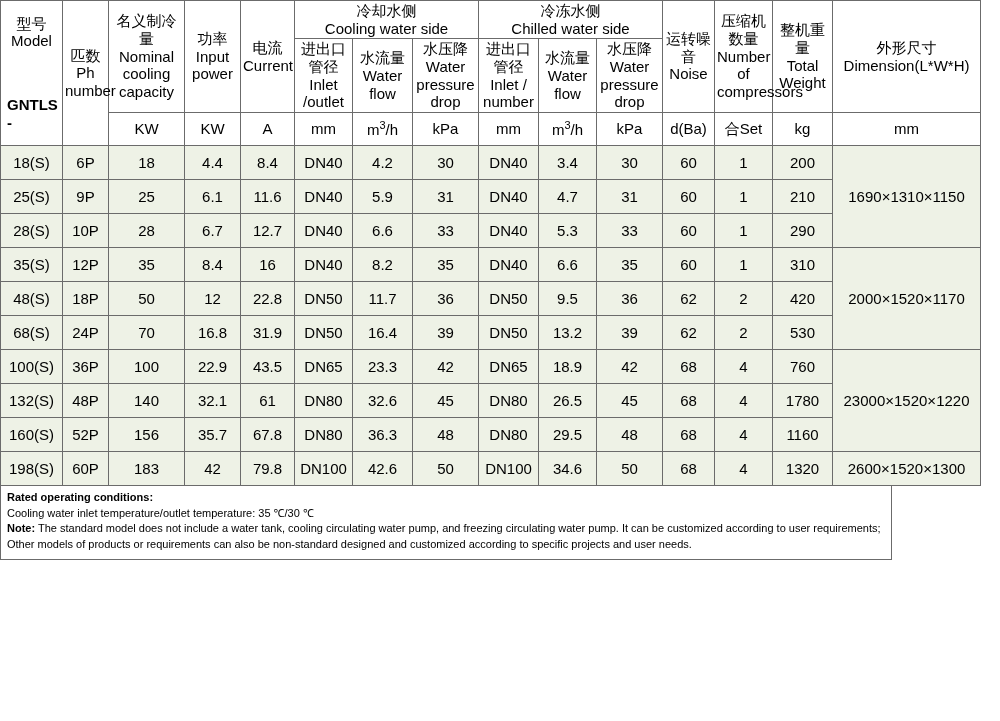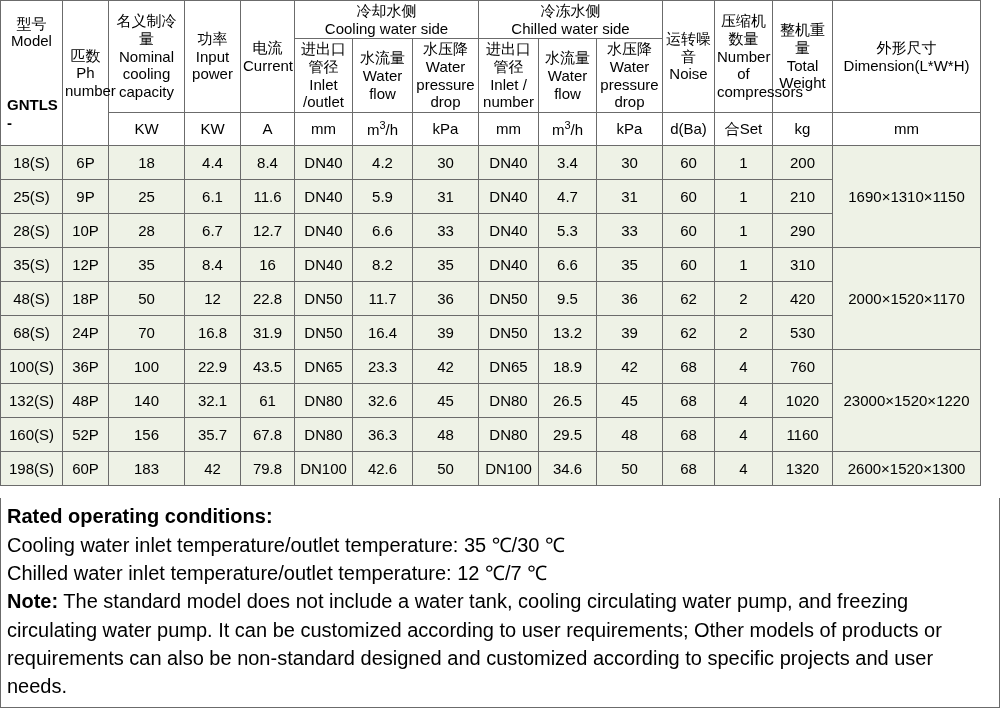--- a/index.html
+++ b/index.html
@@ -68,28 +68,27 @@
     font-size: 15px;
     line-height: 1.3;
   }
   .model-head .top { display: block; }
   .model-head .mid { display: block; height: 46px; }
   .model-head .bot { display: block; text-align: left; padding-left: 4px; font-weight: bold; }
   .sup { font-size: 11px; vertical-align: super; }
 
   
   .notes {
-    width: 1000px;
+    width: 892px;
     box-sizing: border-box;
     border: 1px solid #6b6b6b;
     border-top: none;
     padding: 4px 6px 6px 6px;
-    font-size: 20px;
+    font-size: 11px;
     line-height: 1.42;
-    margin-top: 12px;
   }
   .notes p { margin: 0; }
   .notes b { font-weight: bold; }
 </style>
 </head>
 <body>
 
 <table id="spec-table">
   <colgroup>
     <col class="c-model">
@@ -324,21 +323,21 @@
         <td>32.1</td>
         <td>61</td>
         <td>DN80</td>
         <td>32.6</td>
         <td>45</td>
         <td>DN80</td>
         <td>26.5</td>
         <td>45</td>
         <td>68</td>
         <td>4</td>
-        <td>1020</td>
+        <td>1780</td>
       </tr>
       <tr class="body-row">
         <td>160(S)</td>
         <td>52P</td>
         <td>156</td>
         <td>35.7</td>
         <td>67.8</td>
         <td>DN80</td>
         <td>36.3</td>
         <td>48</td>
@@ -365,15 +364,14 @@
         <td>4</td>
         <td>1320</td>
         <td class="dim-cell" rowspan="1">2600×1520×1300</td>
       </tr>
     </tbody>
 </table>
 
 <div class="notes">
   <p><b>Rated operating conditions:</b></p>
   <p>Cooling water inlet temperature/outlet temperature: 35 ℃/30 ℃</p>
-  <p>Chilled water inlet temperature/outlet temperature: 12 ℃/7 ℃</p>
   <p><b>Note:</b><span> The standard model does not include a water tank, cooling circulating water pump, and freezing circulating water pump. It can be customized according to user requirements; Other models of products or requirements can also be non-standard designed and customized according to specific projects and user needs.</span></p>
 </div>
 
 </body></html>

